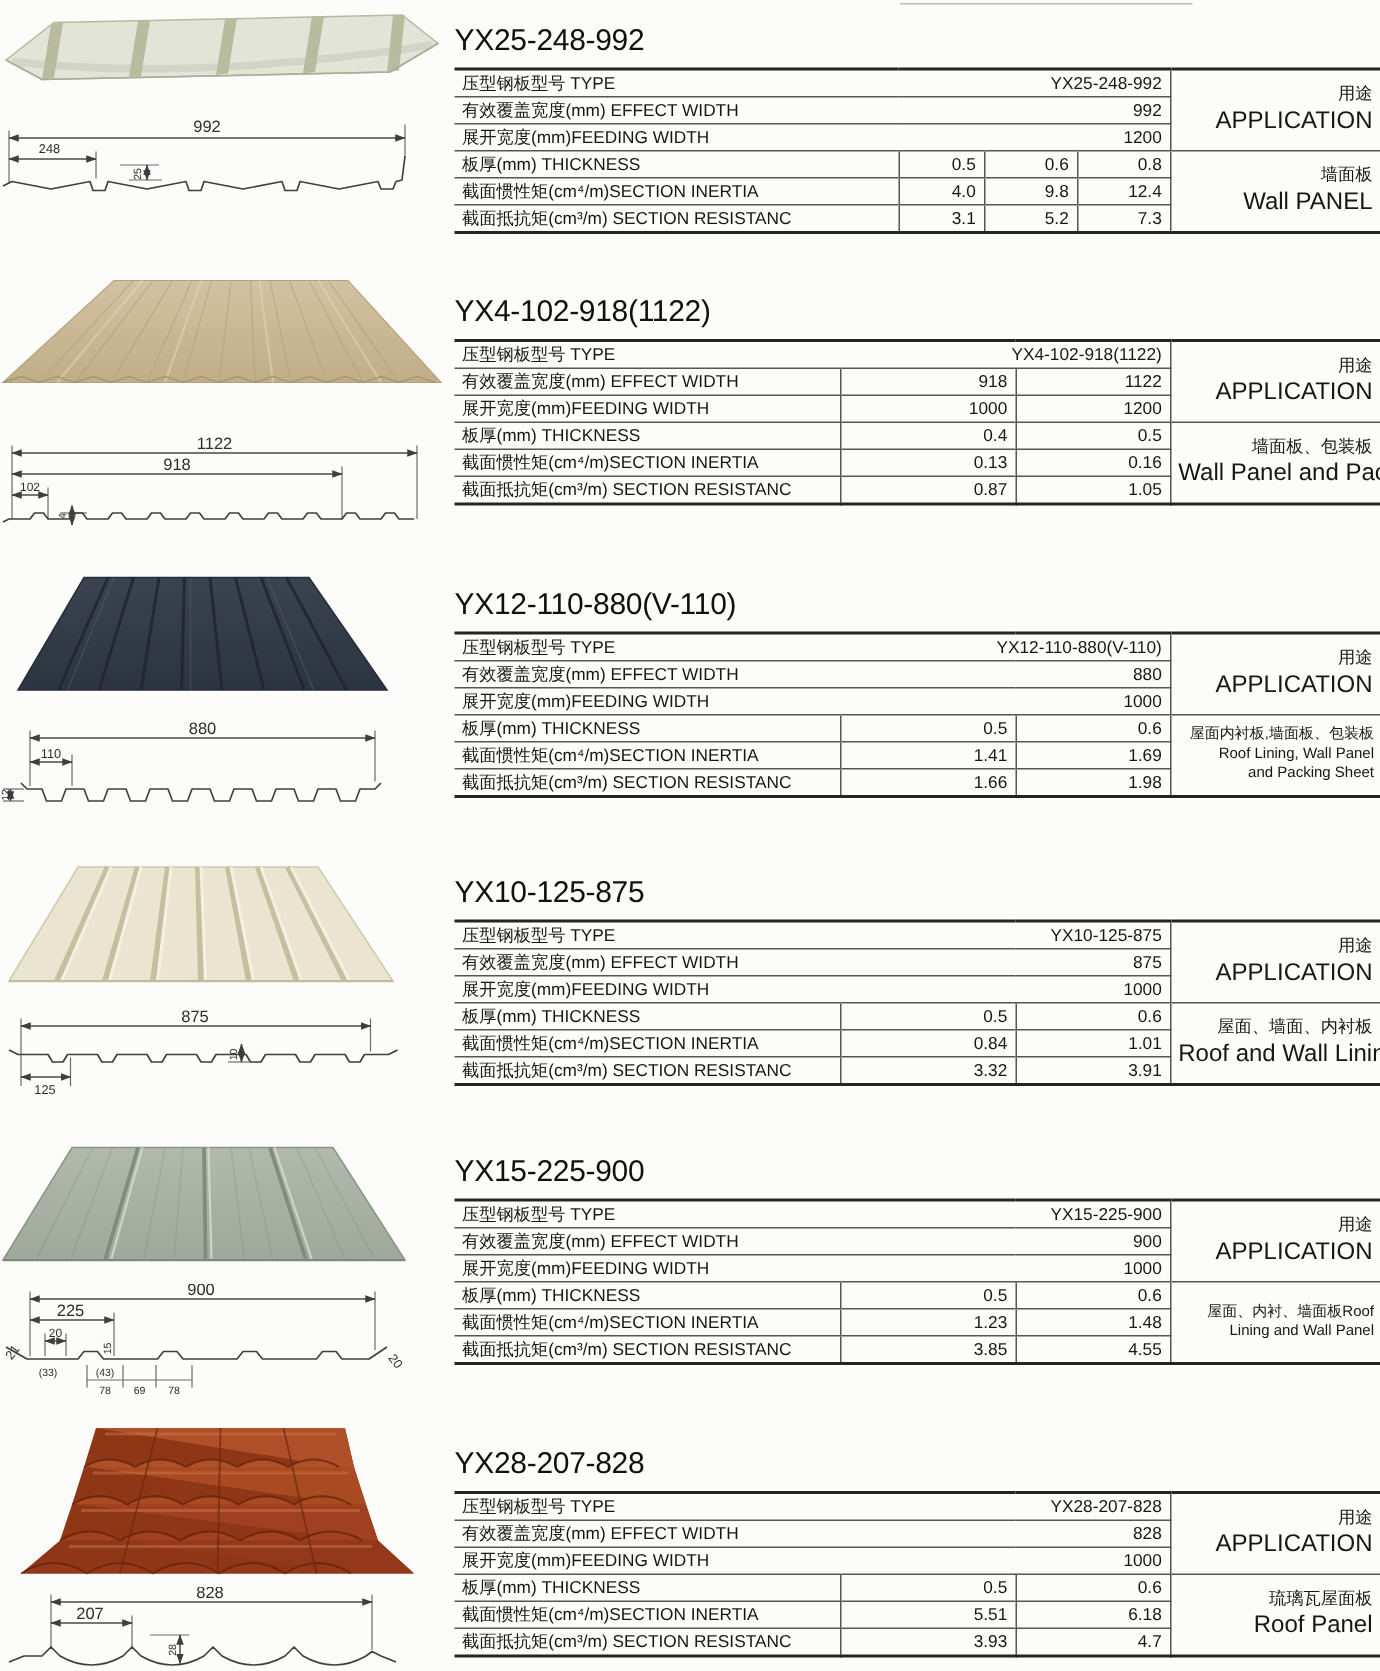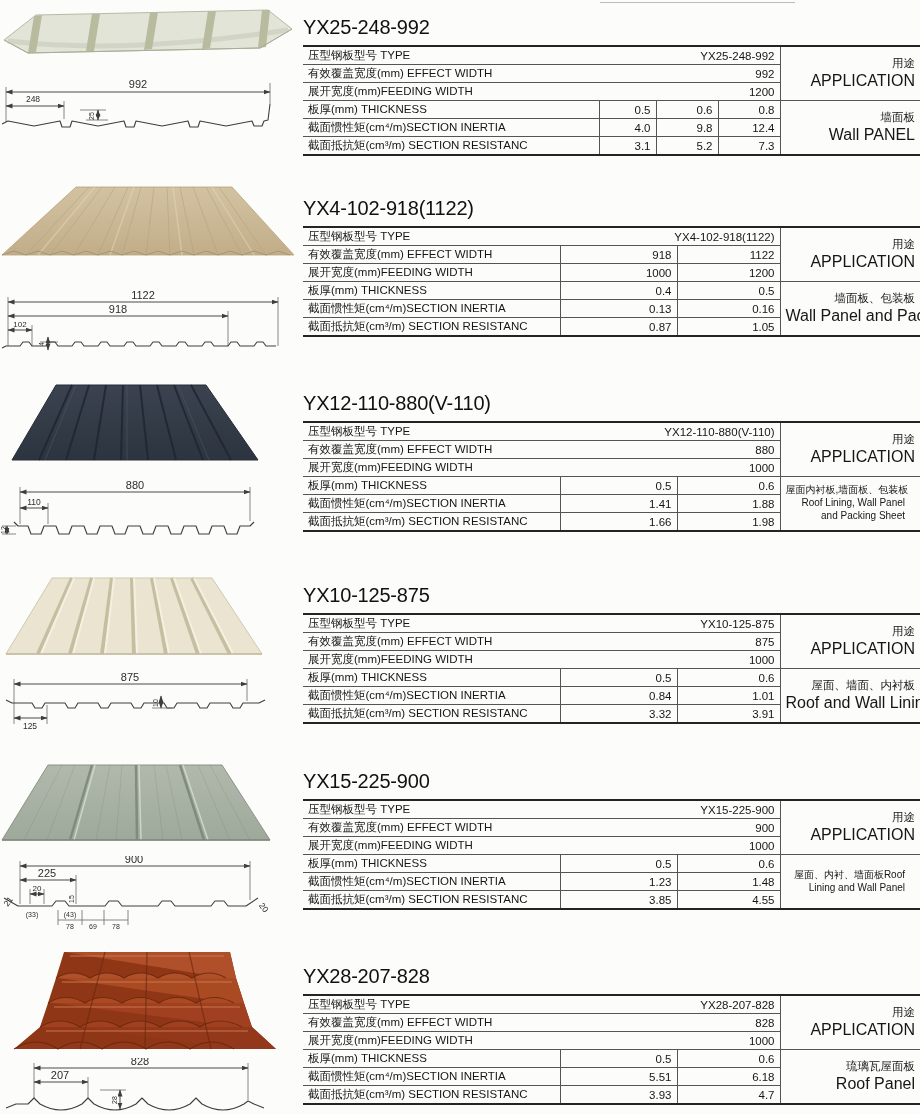--- a/index.html
+++ b/index.html
@@ -16,21 +16,21 @@
   .content{position:absolute;left:303px;top:16px;width:617px;}
   h2.title{margin:0;font-weight:500;font-size:20px;line-height:23px;color:#101010;letter-spacing:-0.2px;}
   table.spec{border-collapse:collapse;table-layout:fixed;width:617px;margin-top:6px;border-bottom:2px solid #242424;}
   .spec td{height:17px;padding:0 5px;font-size:11.5px;border-top:1px solid #555;vertical-align:middle;overflow:hidden;}
   .spec tr.r1 td{border-top:2px solid #242424;}
   .lbl{text-align:left;padding-left:2px;white-space:nowrap;font-size:11px;margin-top:32px;}
   .val{text-align:right;white-space:nowrap;}
   .lb{border-left:1px solid #555;margin-top:12px;}
   .app{border-left:1px solid #555;text-align:right;padding-right:12px;line-height:1.28;font-size:11px;white-space:nowrap;}
   .app .en{font-size:16px;}
-  .app.tight{padding-right:15px;}
+  .app.tight{padding-right:4px;}
   .app.tight div{font-size:10px;}
   .draw text{font-family:"Liberation Sans","DejaVu Sans",sans-serif;fill:#2d2d2d;}
   .t11{font-size:11px;} .t9{font-size:8.5px;} .t8{font-size:8px;} .t7{font-size:7px;}
   .p{fill:none;stroke:#3e3e3e;stroke-width:1.1;stroke-linejoin:round;}
   .d{stroke:#4a4a4a;stroke-width:1;fill:none;}
   .e{stroke:#6a6a6a;stroke-width:0.8;fill:none;}
 </style>
 </head>
 <body>
 
@@ -298,21 +298,21 @@
         <td class="val lb">0.6</td>
         <td class="app tight" rowspan="3">
           <div class="cn">屋面内衬板,墙面板、包装板</div>
           <div class="en">Roof Lining, Wall Panel</div>
           <div class="en">and Packing Sheet</div>
         </td>
       </tr>
       <tr>
         <td class="lbl">截面惯性矩(cm⁴/m)SECTION INERTIA</td>
         <td class="val lb">1.41</td>
-        <td class="val lb">1.88</td>
+        <td class="val lb">1.69</td>
       </tr>
       <tr>
         <td class="lbl">截面抵抗矩(cm³/m) SECTION RESISTANC</td>
         <td class="val lb">1.66</td>
         <td class="val lb">1.98</td>
       </tr>
     </tbody>
       </table>
   </div>
 </div>

